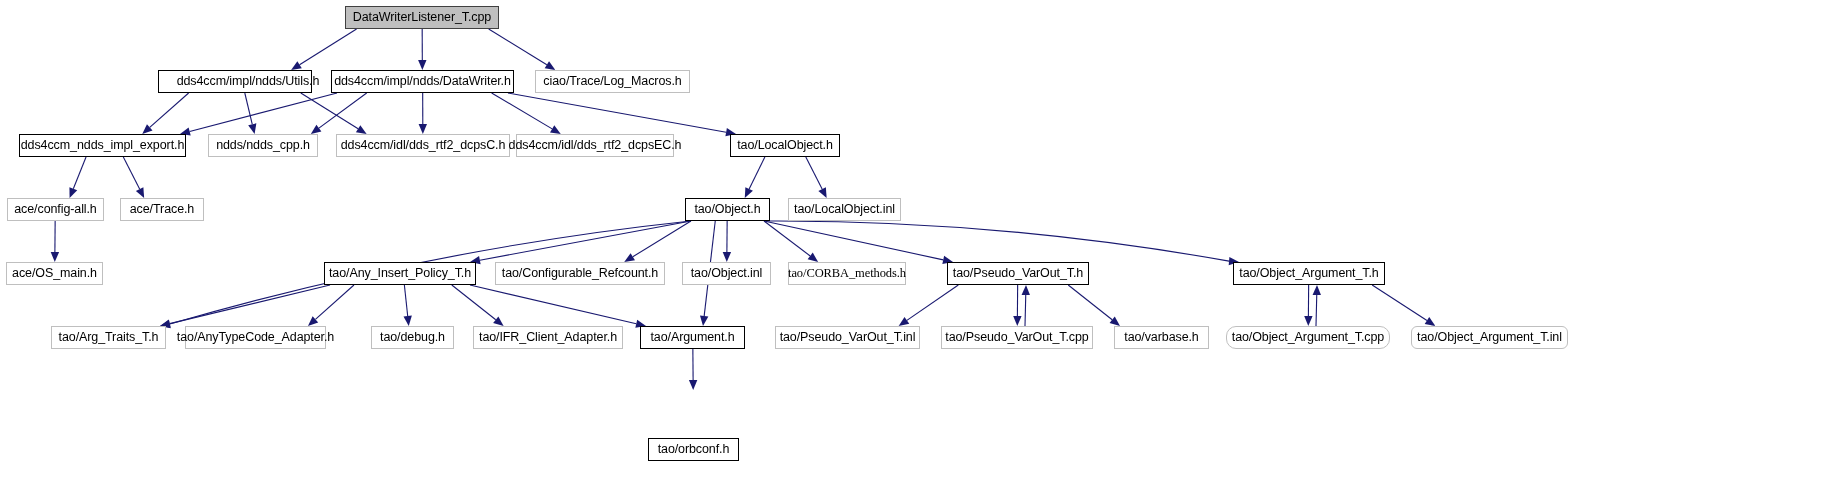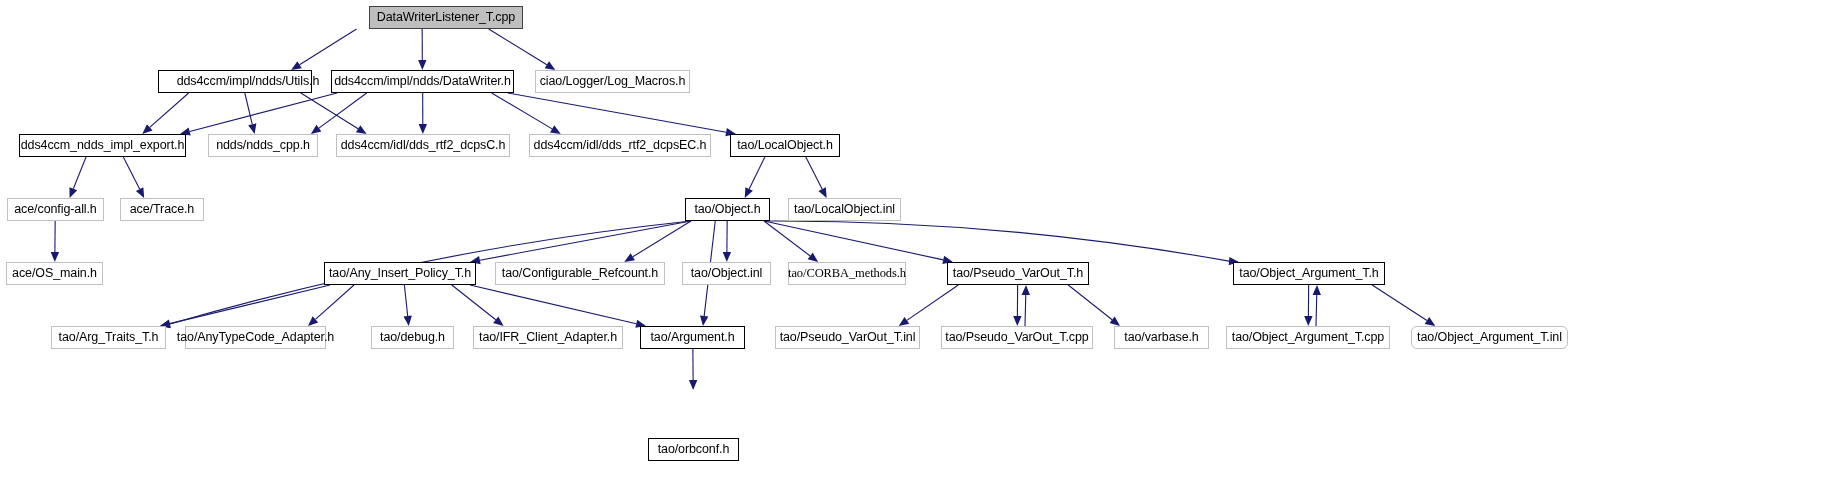--- a/index.html
+++ b/index.html
@@ -13,21 +13,21 @@
     background:#ffffff;
     border:1px solid #bfbfbf;
     height:23px;
     font-size:12.5px;
     color:#000000;
     white-space:nowrap;
     line-height:1;
     letter-spacing:-0.1px;
   }
   .node.strong{border:1px solid #000000;}
-  .node.root{background:#bfbfbf;border:1px solid #404040;margin-left:24px;}
+  .node.root{background:#bfbfbf;border:1px solid #404040;}
   .node span{display:block;padding:0 2px;}
 </style>
 </head>
 <body>
 
 <div id="canvas">
   <svg id="edges" xmlns="http://www.w3.org/2000/svg">
       <path d="M356.55,29 L299.57452289273283,64.69128436054936" stroke="#191970" stroke-width="1.1" fill="none"></path>
       <polygon points="291.1,70 297.34486232416356,61.131984745601585 301.8041834613021,68.25058397549714" fill="#191970"></polygon>
       <path d="M422.175,29 L422.3073174619711,60.000091090367505" stroke="#191970" stroke-width="1.1" fill="none"></path>
@@ -107,32 +107,32 @@
       <div class="node root" style="left: 345px; top: 6px; width: 154px;">
         <span>DataWriterListener_T.cpp</span>
       </div>
       <div class="node strong" style="left: 158px; top: 70px; width: 154px; padding-left: 26px;">
         <span>dds4ccm/impl/ndds/Utils.h</span>
       </div>
       <div class="node strong" style="left: 331px; top: 70px; width: 183px;">
         <span>dds4ccm/impl/ndds/DataWriter.h</span>
       </div>
       <div class="node" style="left: 535px; top: 70px; width: 155px;">
-        <span>ciao/Logger/Log_Macros.h</span>
+        <span>ciao/Trace/Log_Macros.h</span>
       </div>
       <div class="node strong" style="left: 19px; top: 134px; width: 167px;">
         <span>dds4ccm_ndds_impl_export.h</span>
       </div>
       <div class="node" style="left: 208px; top: 134px; width: 110px;">
         <span>ndds/ndds_cpp.h</span>
       </div>
       <div class="node" style="left: 336px; top: 134px; width: 174px;">
         <span>dds4ccm/idl/dds_rtf2_dcpsC.h</span>
       </div>
-      <div class="node" style="left: 529px; top: 134px; width: 182px;">
+      <div class="node" style="left: 516px; top: 134px; width: 158px;">
         <span>dds4ccm/idl/dds_rtf2_dcpsEC.h</span>
       </div>
       <div class="node strong" style="left: 730px; top: 134px; width: 110px;">
         <span>tao/LocalObject.h</span>
       </div>
       <div class="node" style="left: 7px; top: 198px; width: 97px;">
         <span>ace/config-all.h</span>
       </div>
       <div class="node" style="left: 120px; top: 198px; width: 84px;">
         <span>ace/Trace.h</span>
@@ -181,21 +181,21 @@
       </div>
       <div class="node" style="left: 775px; top: 326px; width: 145px;">
         <span>tao/Pseudo_VarOut_T.inl</span>
       </div>
       <div class="node" style="left: 941px; top: 326px; width: 152px;">
         <span>tao/Pseudo_VarOut_T.cpp</span>
       </div>
       <div class="node" style="left: 1114px; top: 326px; width: 95px;">
         <span>tao/varbase.h</span>
       </div>
-      <div class="node" style="left: 1226px; top: 326px; width: 164px;">
+      <div class="node" style="left: 1226px; top: 326px; width: 164px; border-radius: 10px;">
         <span>tao/Object_Argument_T.cpp</span>
       </div>
       <div class="node" style="left: 1411px; top: 326px; width: 157px; border-radius: 6px;">
         <span>tao/Object_Argument_T.inl</span>
       </div>
       <div class="node strong" style="left: 648px; top: 390px; width: 91px; margin-top: 48px;">
         <span>tao/orbconf.h</span>
       </div>
     </div>
 </div>

